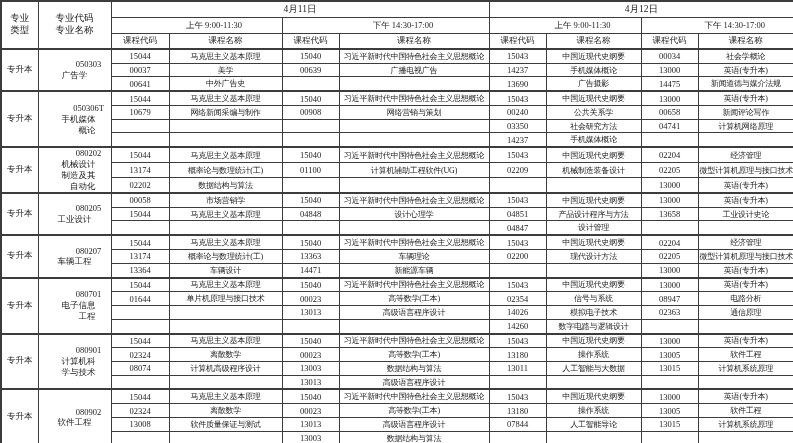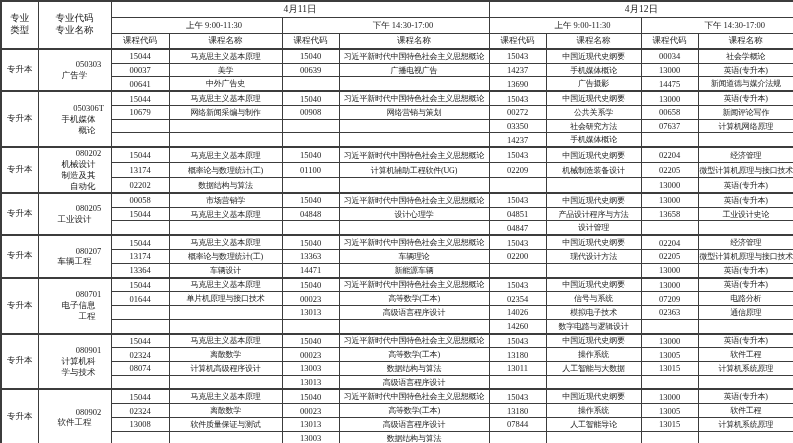--- a/index.html
+++ b/index.html
@@ -130,33 +130,33 @@
         <td class="ccode">15043</td>
         <td class="cname">中国近现代史纲要</td>
         <td class="ccode">13000</td>
         <td class="cname">英语(专升本)</td>
       </tr>
       <tr>
         <td class="ccode">10679</td>
         <td class="cname">网络新闻采编与制作</td>
         <td class="ccode">00908</td>
         <td class="cname">网络营销与策划</td>
-        <td class="ccode">00272</td>
+        <td class="ccode">00240</td>
         <td class="cname">公共关系学</td>
         <td class="ccode">00658</td>
         <td class="cname">新闻评论写作</td>
       </tr>
       <tr>
         <td class="ccode"></td>
         <td class="cname"></td>
         <td class="ccode"></td>
         <td class="cname"></td>
         <td class="ccode">03350</td>
         <td class="cname">社会研究方法</td>
-        <td class="ccode">07637</td>
+        <td class="ccode">04741</td>
         <td class="cname">计算机网络原理</td>
       </tr>
       <tr>
         <td class="ccode"></td>
         <td class="cname"></td>
         <td class="ccode"></td>
         <td class="cname"></td>
         <td class="ccode">14237</td>
         <td class="cname">手机媒体概论</td>
         <td class="ccode"></td>
@@ -290,21 +290,21 @@
         <td class="ccode">13000</td>
         <td class="cname">英语(专升本)</td>
       </tr>
       <tr>
         <td class="ccode">01644</td>
         <td class="cname">单片机原理与接口技术</td>
         <td class="ccode">00023</td>
         <td class="cname">高等数学(工本)</td>
         <td class="ccode">02354</td>
         <td class="cname">信号与系统</td>
-        <td class="ccode">07209</td>
+        <td class="ccode">08947</td>
         <td class="cname">电路分析</td>
       </tr>
       <tr>
         <td class="ccode"></td>
         <td class="cname"></td>
         <td class="ccode">13013</td>
         <td class="cname">高级语言程序设计</td>
         <td class="ccode">14026</td>
         <td class="cname">模拟电子技术</td>
         <td class="ccode">02363</td>

